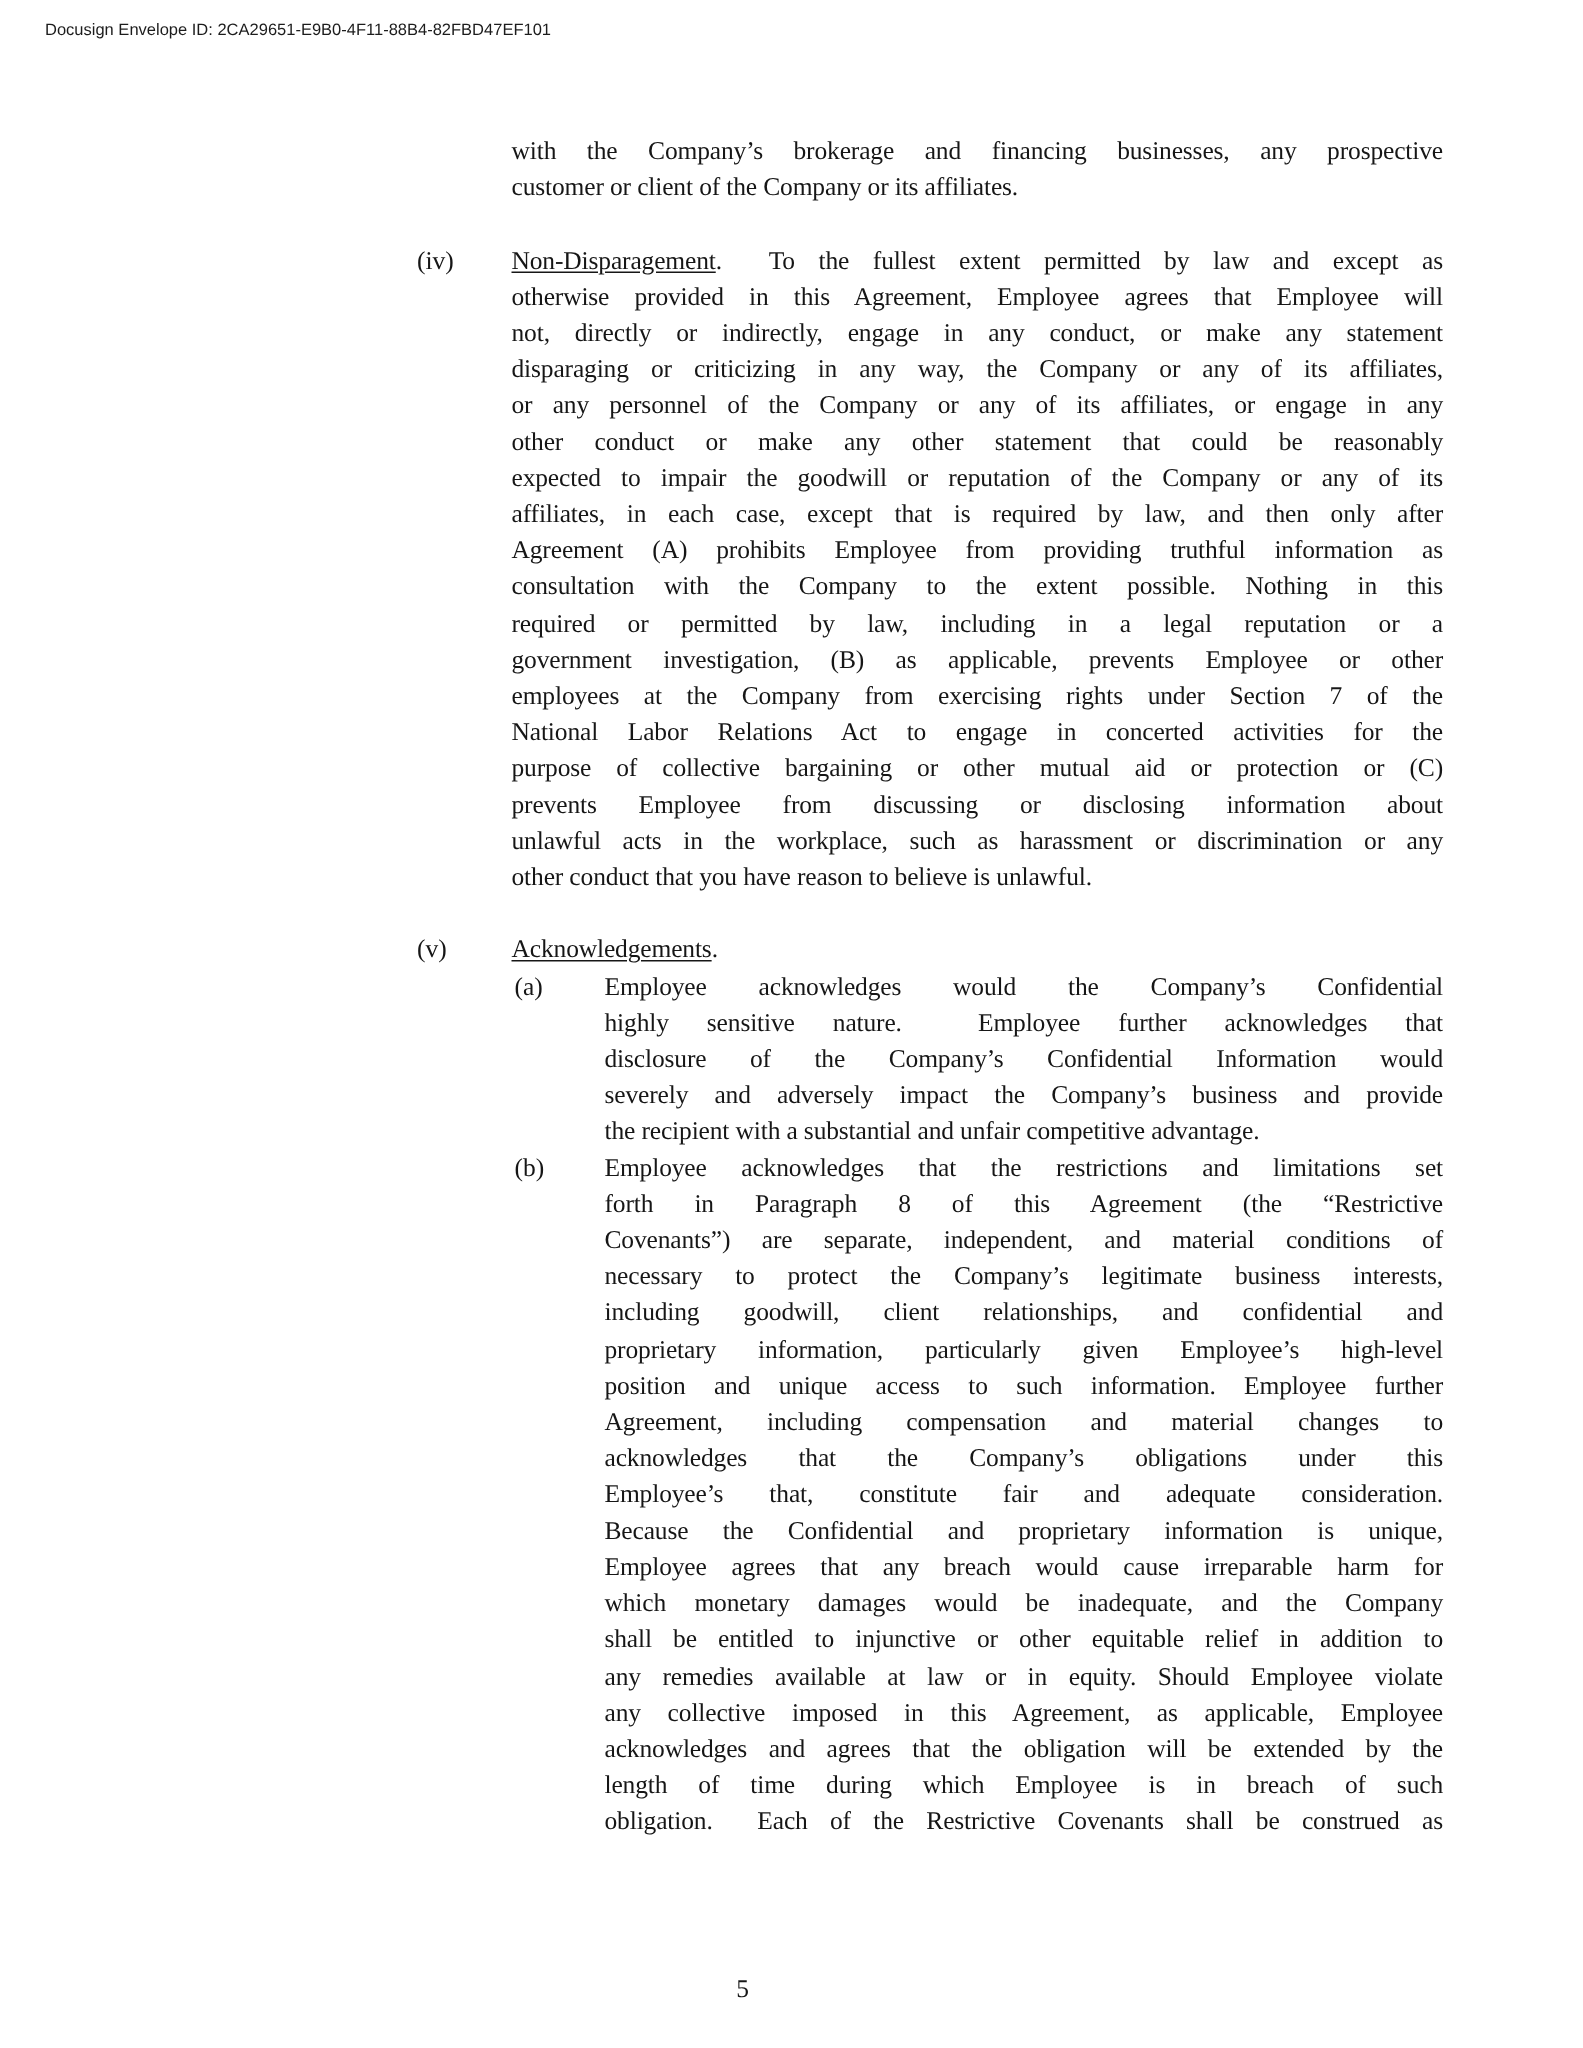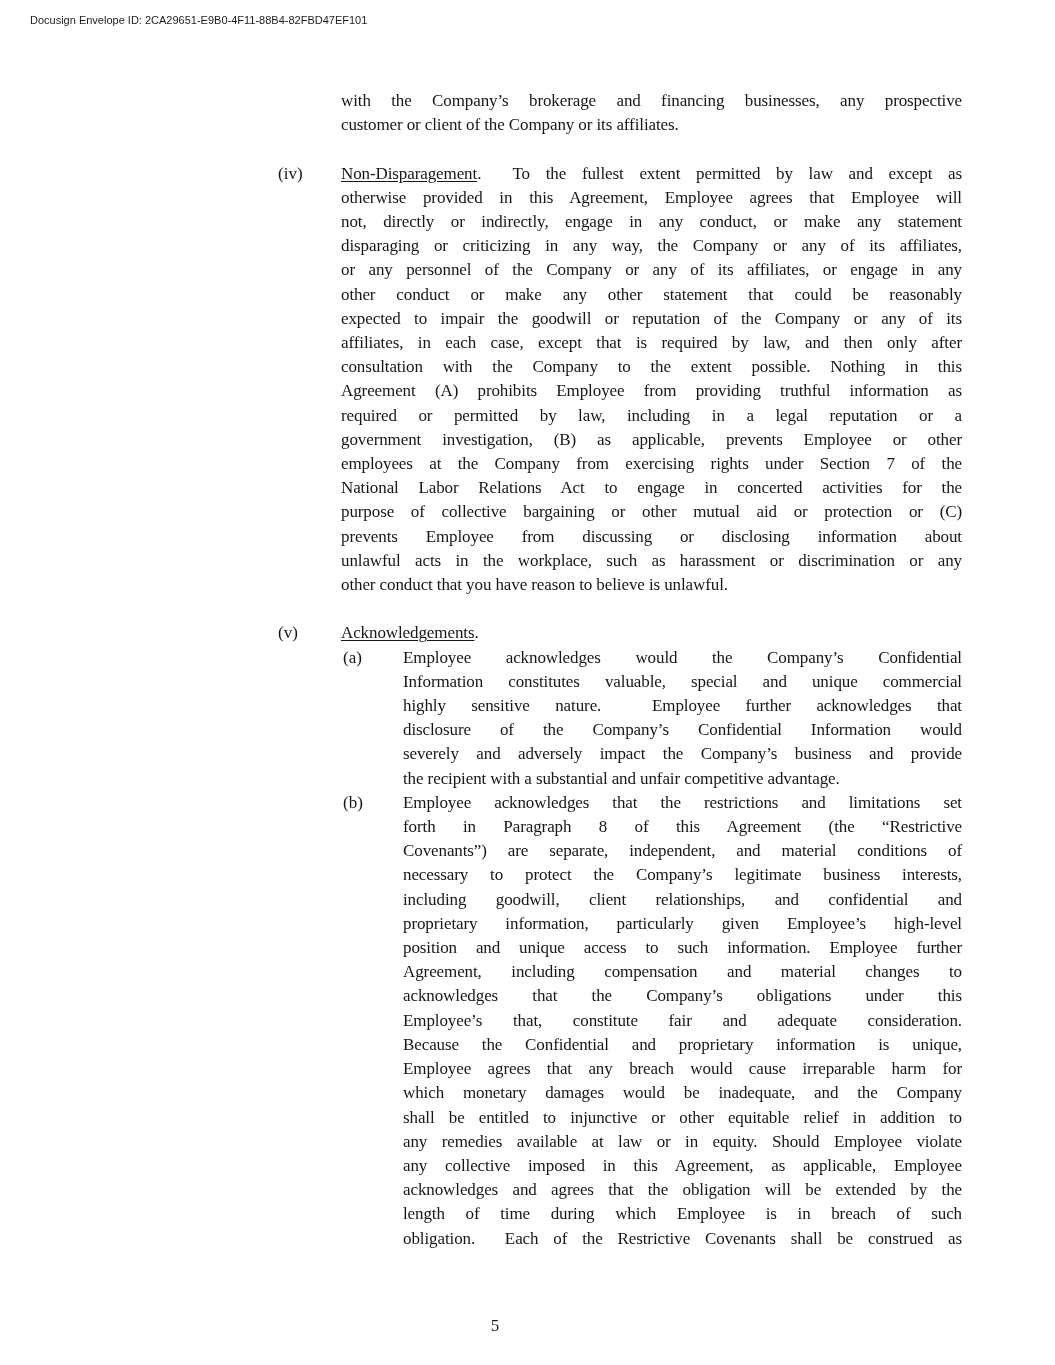--- a/index.html
+++ b/index.html
@@ -60,42 +60,41 @@
         <div class="lab">(iv)</div>
         <div class="txt">
           <div class="line"><span class="u">Non-Disparagement</span>.  To the fullest extent permitted by law and except as</div>
           <div class="line">otherwise provided in this Agreement, Employee agrees that Employee will</div>
           <div class="line">not, directly or indirectly, engage in any conduct, or make any statement</div>
           <div class="line">disparaging or criticizing in any way, the Company or any of its affiliates,</div>
           <div class="line">or any personnel of the Company or any of its affiliates, or engage in any</div>
           <div class="line">other conduct or make any other statement that could be reasonably</div>
           <div class="line">expected to impair the goodwill or reputation of the Company or any of its</div>
           <div class="line">affiliates, in each case, except that is required by law, and then only after</div>
+          <div class="line">Agreement (A) prohibits Employee from providing truthful information as</div>
           <div class="line">consultation with the Company to the extent possible. Nothing in this</div>
-          <div class="line">Agreement (A) prohibits Employee from providing truthful information as</div>
           <div class="line">required or permitted by law, including in a legal reputation or a</div>
           <div class="line">government investigation, (B) as applicable, prevents Employee or other</div>
           <div class="line">employees at the Company from exercising rights under Section 7 of the</div>
           <div class="line">National Labor Relations Act to engage in concerted activities for the</div>
           <div class="line">purpose of collective bargaining or other mutual aid or protection or (C)</div>
           <div class="line">prevents Employee from discussing or disclosing information about</div>
           <div class="line">unlawful acts in the workplace, such as harassment or discrimination or any</div>
           <div class="line nl">other conduct that you have reason to believe is unlawful.</div>
         </div>
       </div>
       <div class="gap"></div>
       <div class="sec">
         <div class="lab">(v)</div>
         <div class="txt">
           <div class="line nl"><span class="u">Acknowledgements</span>.</div>
           <div class="sub">
             <div class="slab">(a)</div>
             <div class="stxt">
               <div class="line">Employee acknowledges would the Company’s Confidential</div>
-              <div class="line">Information constitutes valuable, special and unique commercial</div>
               <div class="line">highly sensitive nature.  Employee further acknowledges that</div>
               <div class="line">disclosure of the Company’s Confidential Information would</div>
               <div class="line">severely and adversely impact the Company’s business and provide</div>
               <div class="line nl">the recipient with a substantial and unfair competitive advantage.</div>
             </div>
           </div>
           <div class="sub">
             <div class="slab">(b)</div>
             <div class="stxt">
               <div class="line">Employee acknowledges that the restrictions and limitations set</div>

